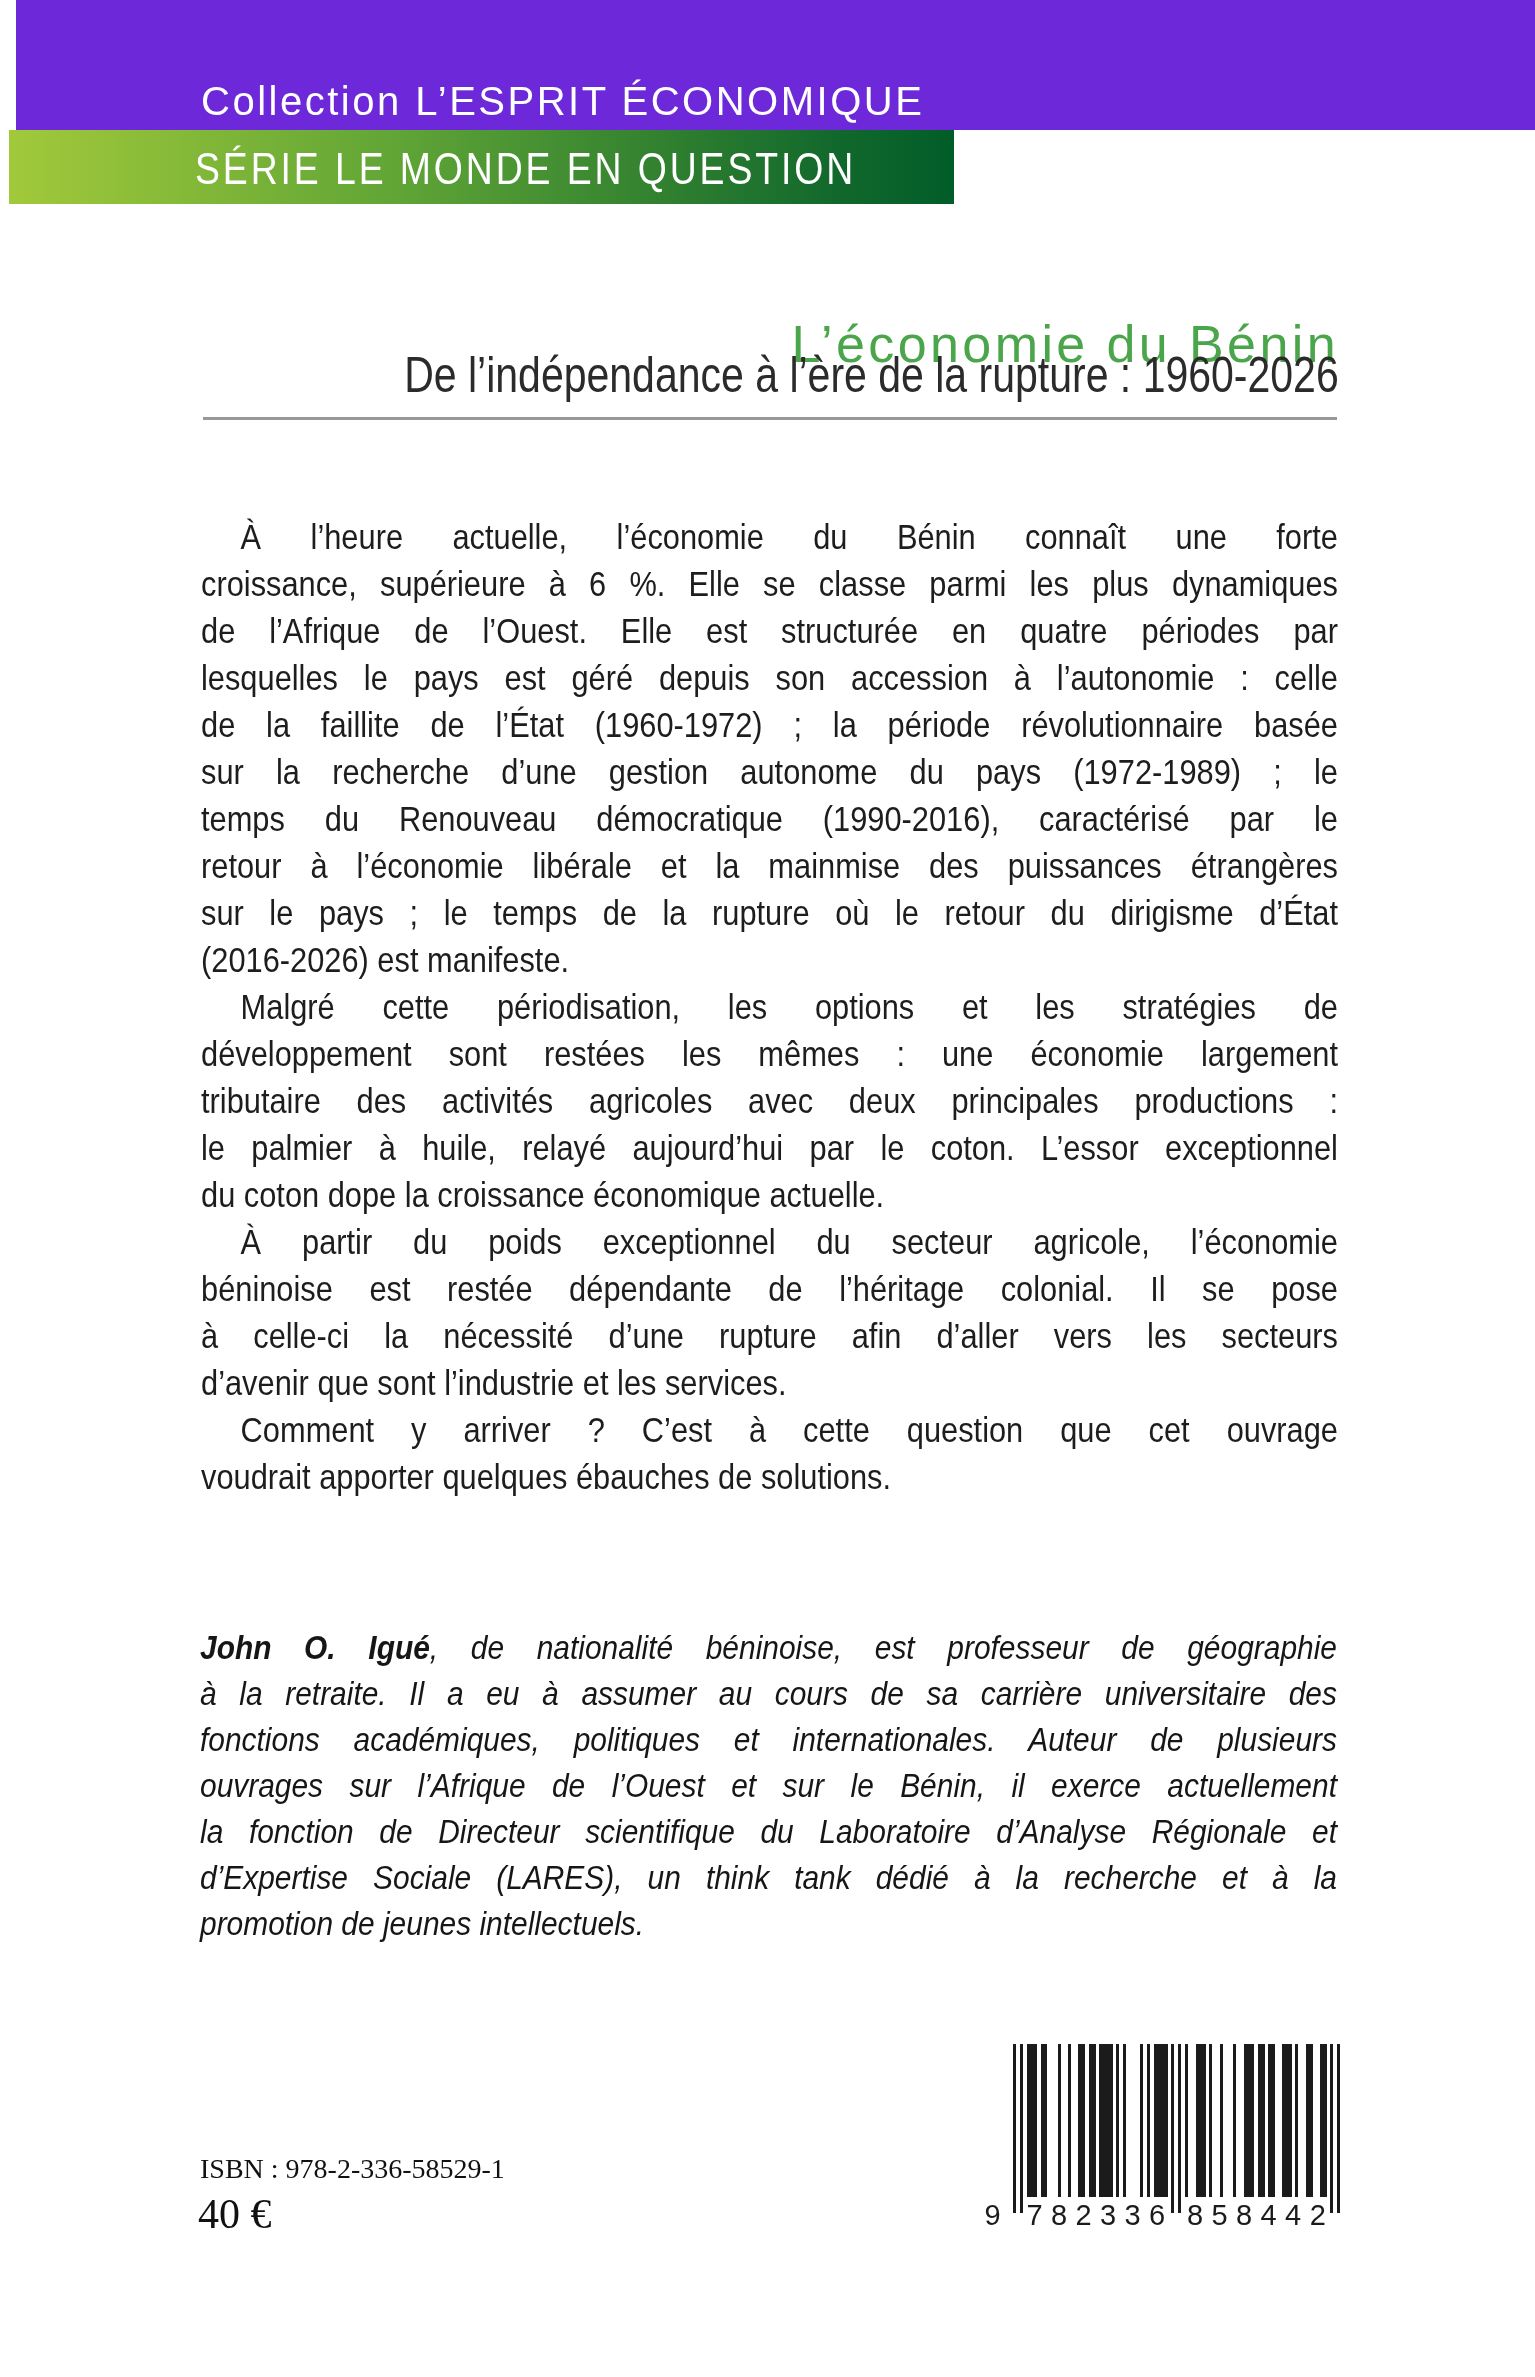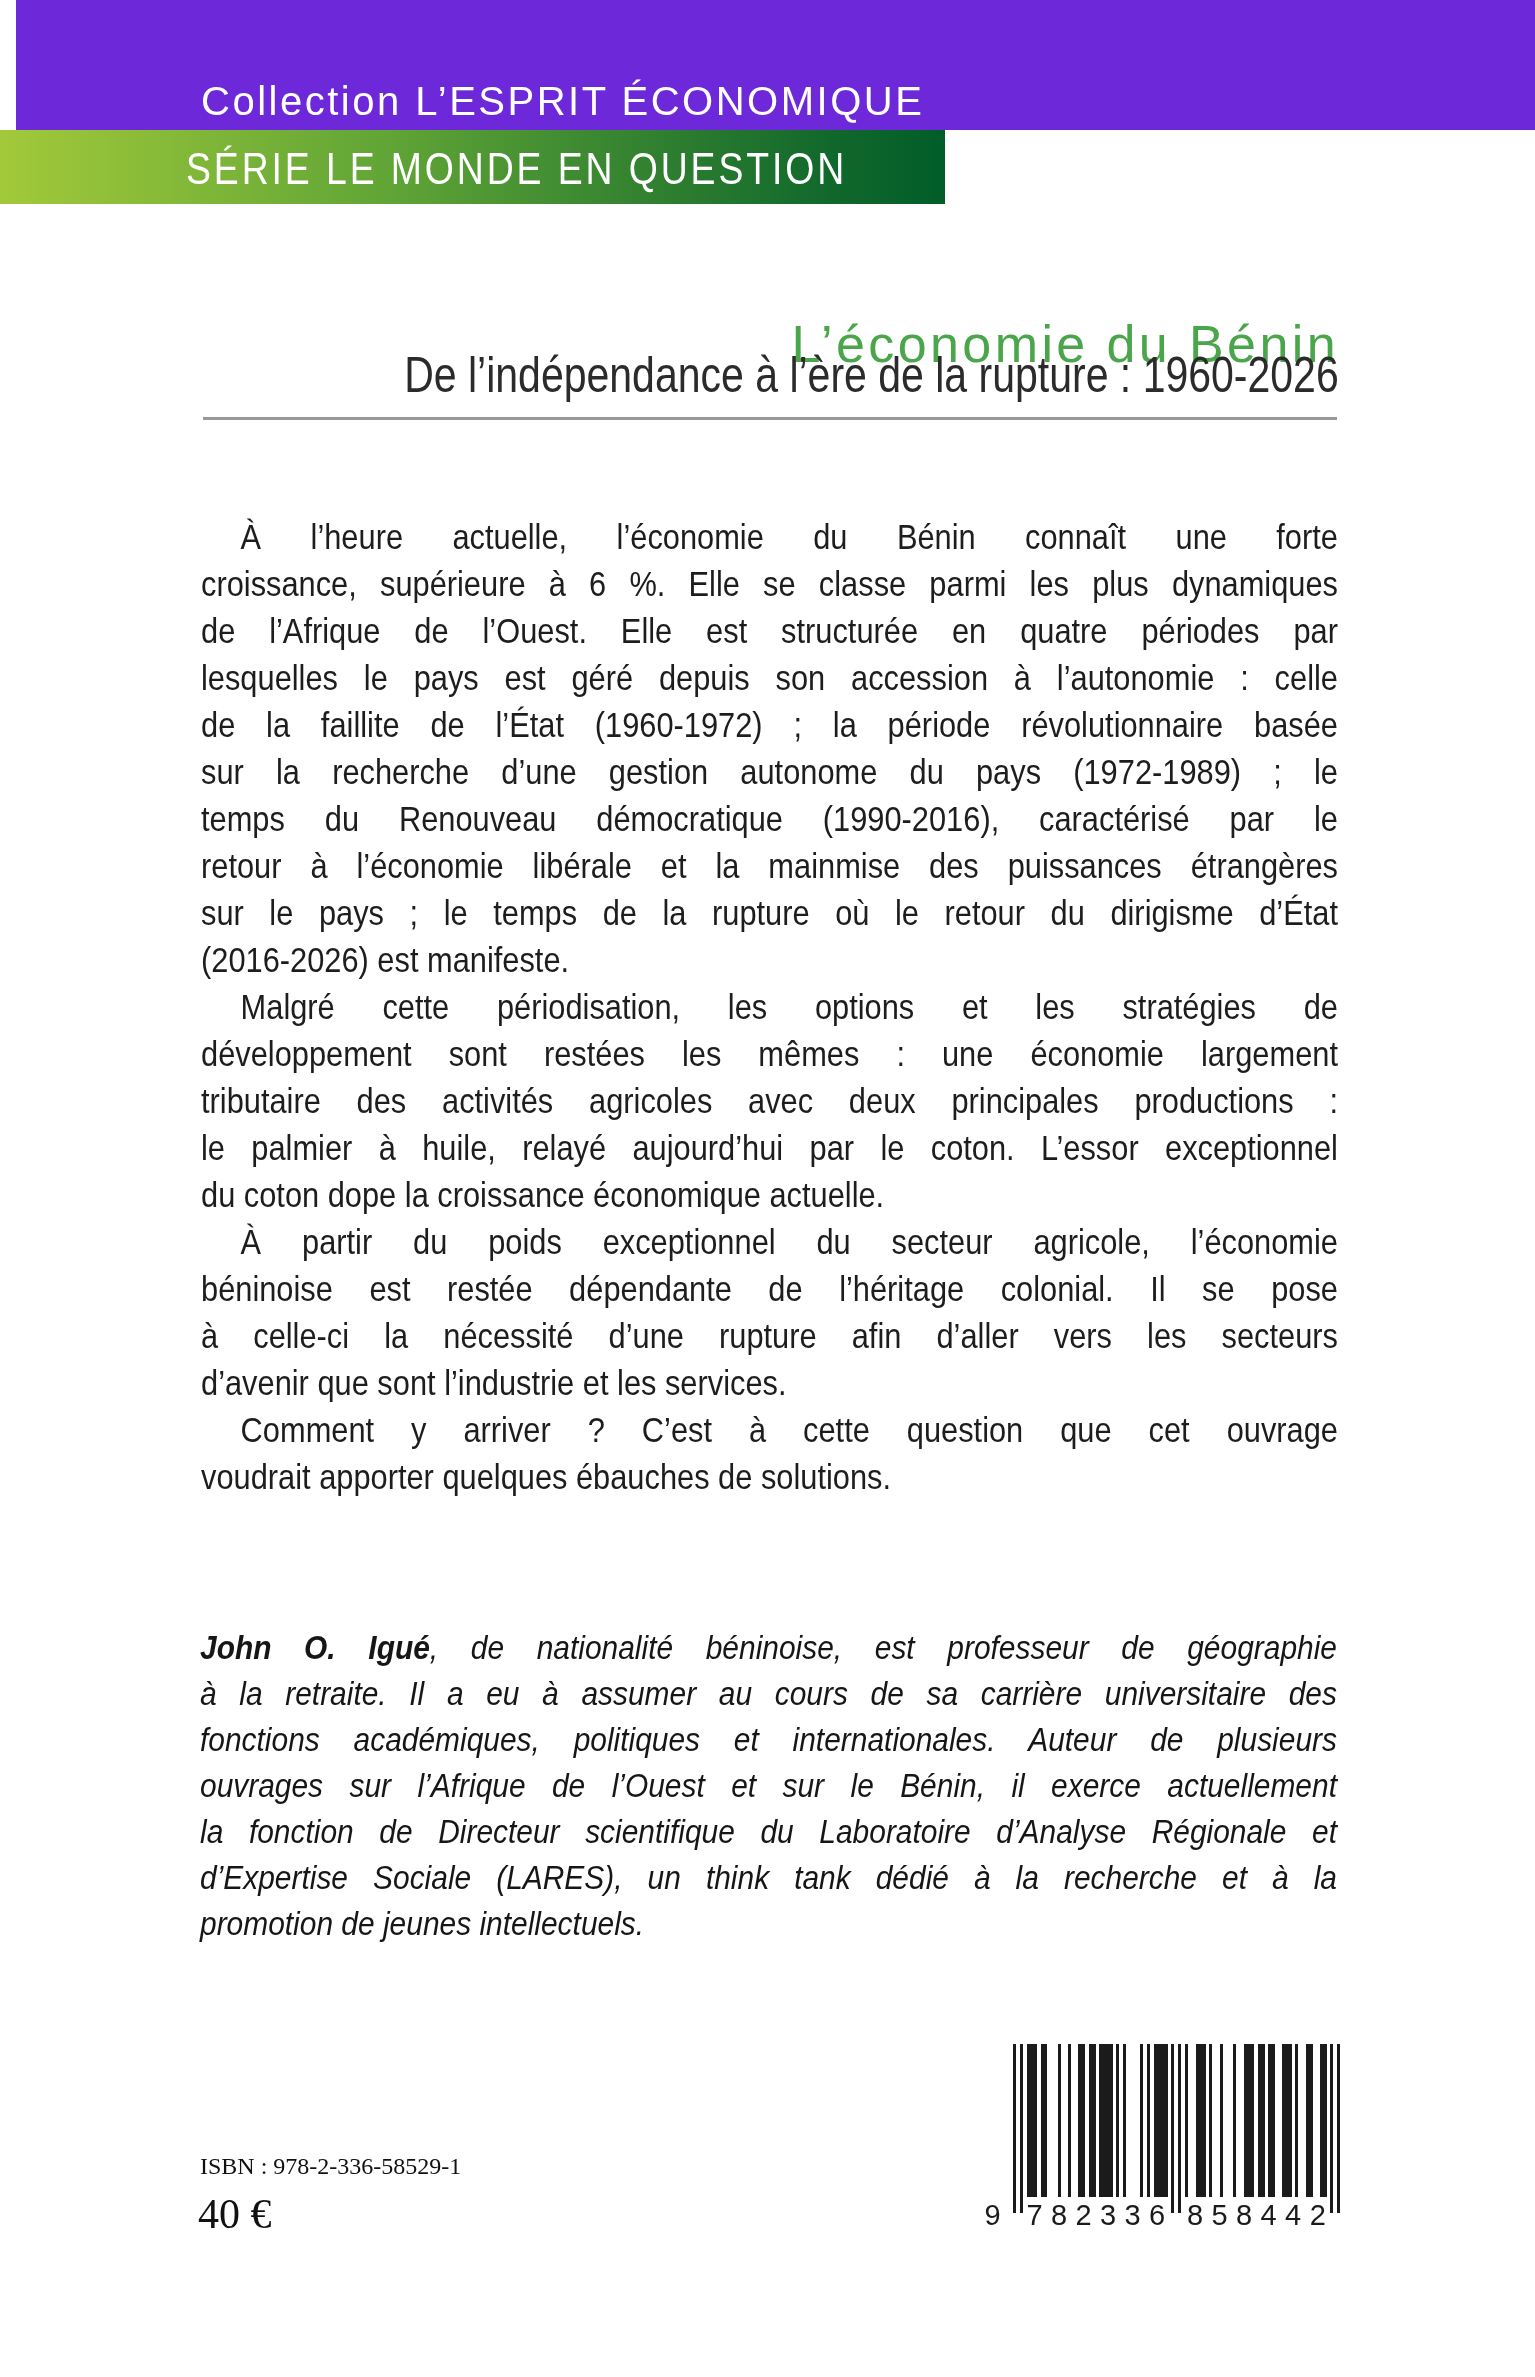--- a/index.html
+++ b/index.html
@@ -20,21 +20,21 @@
     background:#6d28d9;
     margin-left:16px;
   }
   .collection-text {
     position:absolute; left:185px; top:79px;
     font-size:40px; line-height:44px;
     letter-spacing:2.5px;
     color:#ffffff; white-space:nowrap;
   }
   .green-band {
-    position:absolute; left:0; top:130px;
+    position:absolute; left:9px; top:130px;
     width:945px; height:74px;
     background:linear-gradient(90deg, #a2c93a 0%, #62a636 40%, #11682c 88%, #015d28 100%);
     text-align:center;
   }
   .series-text {
     position:absolute; left:186px; top:0;
     height:74px; line-height:77px; white-space:nowrap;
   }
   .series-inner {
     display:inline-block;
@@ -98,21 +98,21 @@
     font-style:normal; white-space:nowrap;
   }
   .bd-left { left:-28.5px; }
   .bd-g1 { left:13.4px;  letter-spacing:8.4px;text-align:center; }
   .bd-g2 { left:174px; letter-spacing:8.4px; }
 
   
   .isbn {
     position:absolute; left:200px; top:2153px;
     font-family:"Liberation Serif", serif;
-    font-size:24px; color:#111111; white-space:nowrap;
+    font-size:28px; color:#111111; white-space:nowrap;
   }
   .price {
     position:absolute; left:198px; top:2190px;
     font-family:"Liberation Serif", serif;
     font-size:42px; color:#111111; white-space:nowrap;
   }
 </style>
 </head>
 <body>
 

